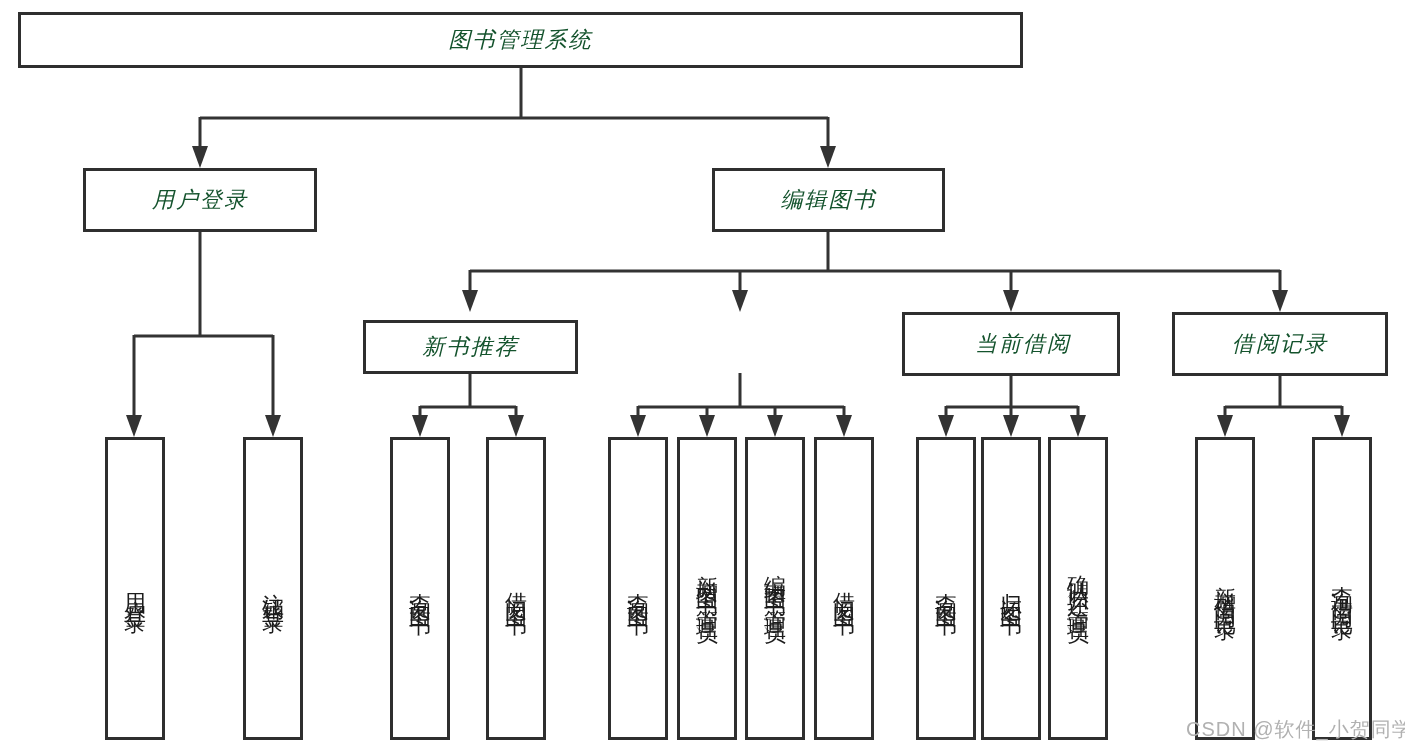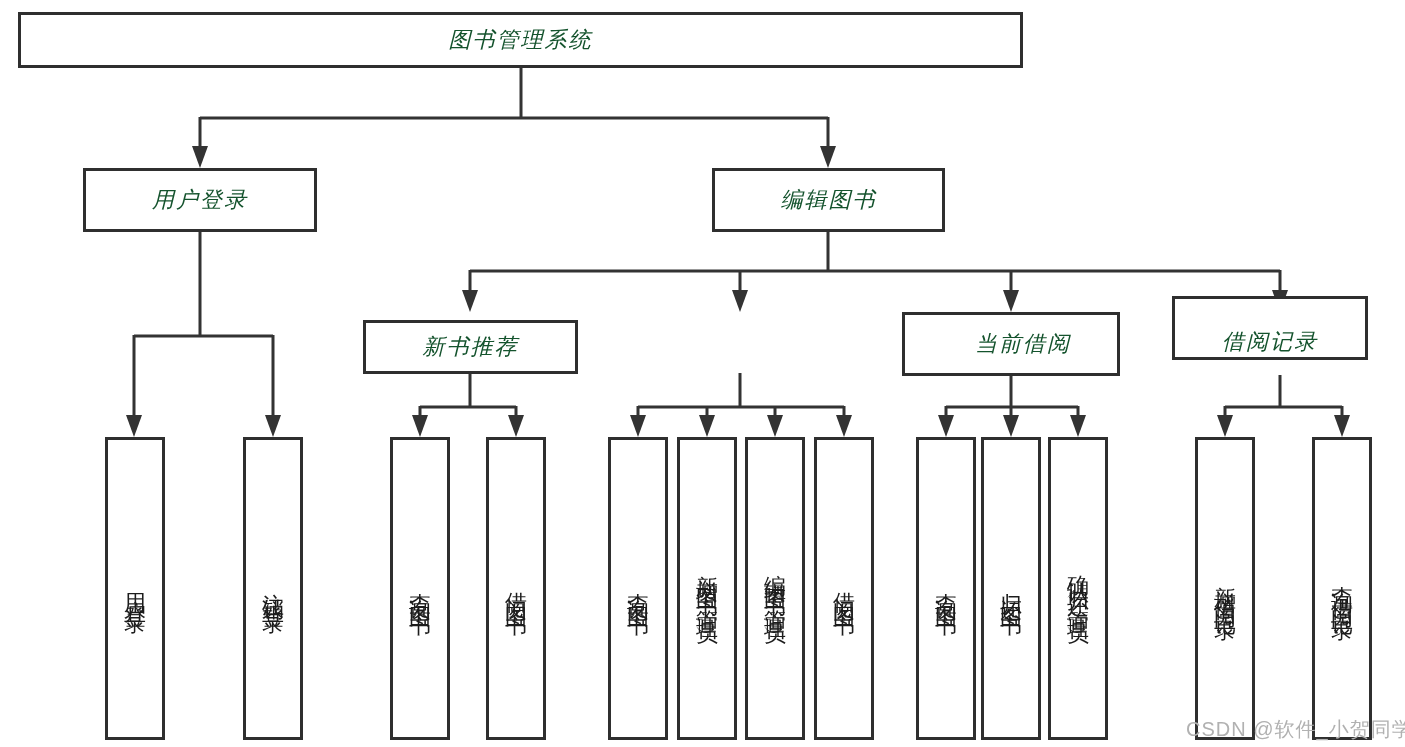--- a/index.html
+++ b/index.html
@@ -112,21 +112,21 @@
   <div class="node" style="left:712px; top:168px; width:233px; height:64px;">
     <span class="hlabel">编辑图书</span>
   </div>
 
   <div class="node" style="left:363px; top:320px; width:215px; height:54px;">
     <span class="hlabel">新书推荐</span>
   </div>
   <div class="node" style="left:902px; top:312px; width:218px; height:64px;padding-left:24px;">
     <span class="hlabel">当前借阅</span>
   </div>
-  <div class="node" style="left:1172px; top:296px; width:196px; height:64px;align-items:flex-end;">
+  <div class="node" style="left:1172px; top:312px; width:216px; height:64px;">
     <span class="hlabel">借阅记录</span>
   </div>
 
   <div class="node" style="left:105px; top:437px; width:60px; height:303px;">
     <span class="vlabel">用户登录</span>
   </div>
   <div class="node" style="left:243px; top:437px; width:60px; height:303px;">
     <span class="vlabel">注销登录</span>
   </div>
   <div class="node" style="left:390px; top:437px; width:60px; height:303px;">

